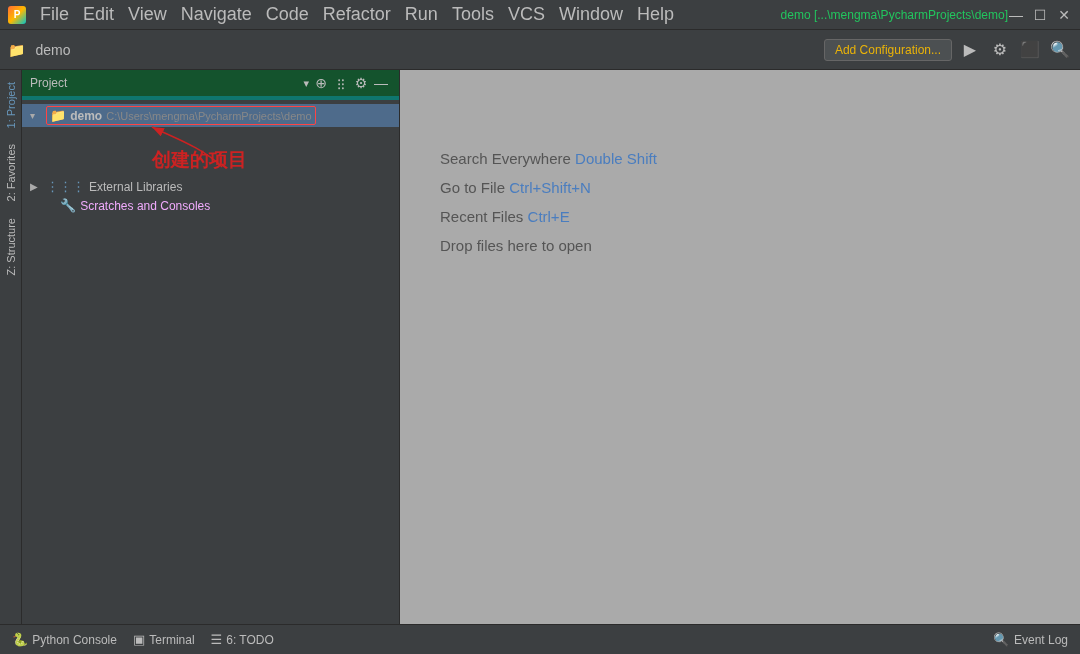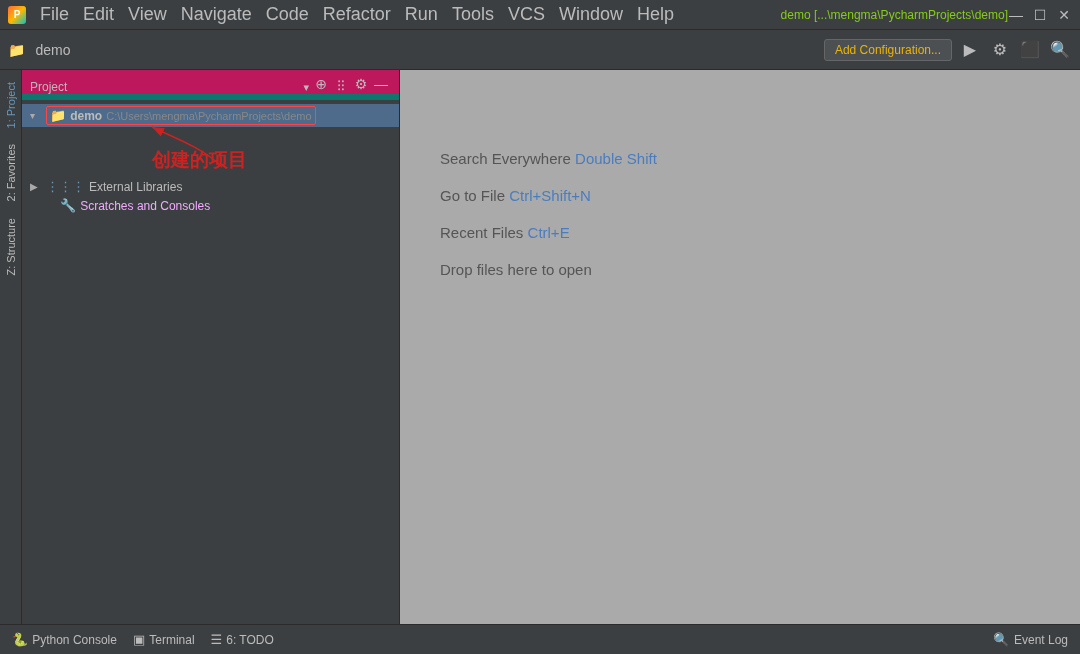--- a/index.html
+++ b/index.html
@@ -43,21 +43,21 @@
       flex: 1;
     }
     .title-bar .menu-item {
       padding: 2px 6px;
       color: #bbb;
       cursor: pointer;
       border-radius: 3px;
       font-size: 18px;
     }
     .title-bar .window-title {
-      color: #84cc16;
+      color: #22c55e;
       font-size: 12px;
       margin-left: auto;
       margin-right: auto;
     }
     .title-bar .window-controls {
       display: flex;
       gap: 8px;
       margin-left: auto;
     }
     .title-bar .win-btn {
@@ -140,24 +140,24 @@
     .project-panel {
       width: 378px;
       background: #3c3f41;
       border-right: 1px solid #2b2b2b;
       display: flex;
       flex-direction: column;
     }
     .project-panel-header {
       height: 30px;
       display: flex;
-      align-items: flex-end;
+      align-items: center;
       padding: 0 8px;
-      border-bottom: 6px solid #0f766e;
-      background: #be185d;
+      border-bottom: 4px solid #0f766e;
+      background: #14532d;
     }
     .project-panel-header .panel-title {
       color: #bbb;
       font-size: 12px;
       font-weight: 500;
       flex: 1;
     }
     .panel-icon-btn {
       width: 20px;
       height: 20px;
@@ -205,21 +205,21 @@
 
     
     .main-content {
       flex: 1;
       background: #aaaaaa;
       display: flex;
       align-items: flex-start;
       justify-content: flex-start;
       padding: 80px 40px;
       flex-direction: column;
-      gap: 20px;
+      gap: 12px;
     }
     .hint-line {
       font-size: 15px;
       color: #555;
     }
 
     
     .status-bar {
       height: 30px;
       background: #3c3f41;

